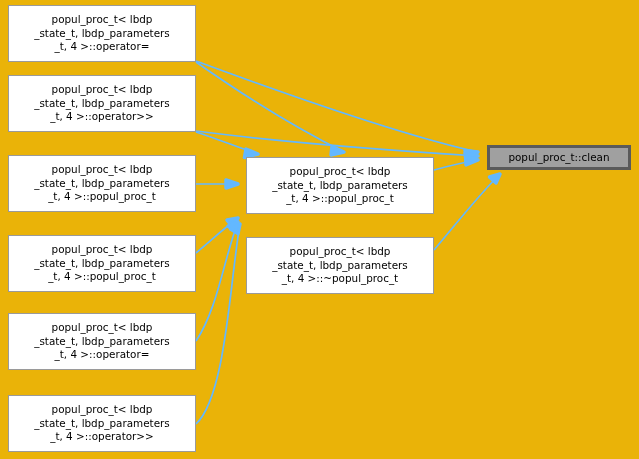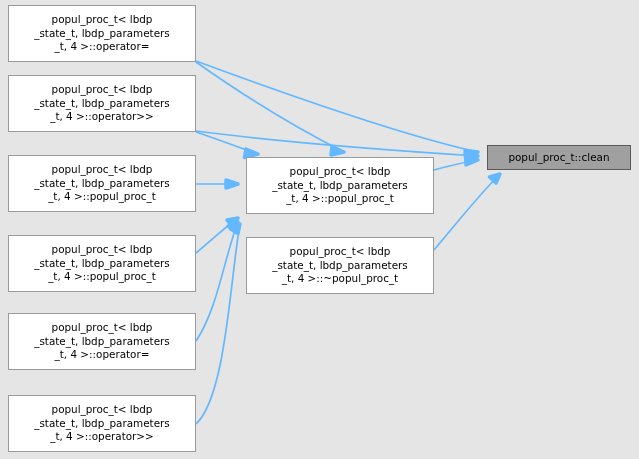--- a/index.html
+++ b/index.html
@@ -34,31 +34,31 @@
     text-align: center;
     color: #000000;
     font-size: 10.4px;
     line-height: 1.32;
     white-space: pre-line;
     letter-spacing: 0px;
     z-index: 2;
   }
   .node.highlight {
     background: #a0a0a0;
-    border: 1px solid #0c4a6e;
+    border: 3px solid #0c4a6e;
   }
   .node-label {
     display: block;
     padding: 0 4px;
   }
 </style>
 </head>
 <body>
 
-<div id="graph" style="background: #e5e5e5;">
+<div id="graph" style="background: #eab308;">
   <svg class="edges" viewBox="0 0 639 459" xmlns="http://www.w3.org/2000/svg">
       <path d="M196,61 C280,92 400,135 478,152" fill="none" stroke="#63b8ff" stroke-width="1.7"></path>
       <path d="M478,152 l-13,-1.5 l3,8 z" fill="#63b8ff" stroke="#63b8ff" stroke-width="3.5" stroke-linejoin="round"></path>
       <path d="M196,62 C250,100 300,130 344,152" fill="none" stroke="#63b8ff" stroke-width="1.7"></path>
       <path d="M344,152 l-12,-5.5 l-1,8.5 z" fill="#63b8ff" stroke="#63b8ff" stroke-width="3.5" stroke-linejoin="round"></path>
       <path d="M196,131 C280,142 400,151 478,156" fill="none" stroke="#63b8ff" stroke-width="1.7"></path>
       <path d="M478,156 l-13,-3 l1,8.5 z" fill="#63b8ff" stroke="#63b8ff" stroke-width="3.5" stroke-linejoin="round"></path>
       <path d="M196,132 C220,140 240,148 258,154" fill="none" stroke="#63b8ff" stroke-width="1.7"></path>
       <path d="M258,154 l-12,-5 l-1.5,8.5 z" fill="#63b8ff" stroke="#63b8ff" stroke-width="3.5" stroke-linejoin="round"></path>
       <path d="M196,184 L238,184" fill="none" stroke="#63b8ff" stroke-width="1.7"></path>

